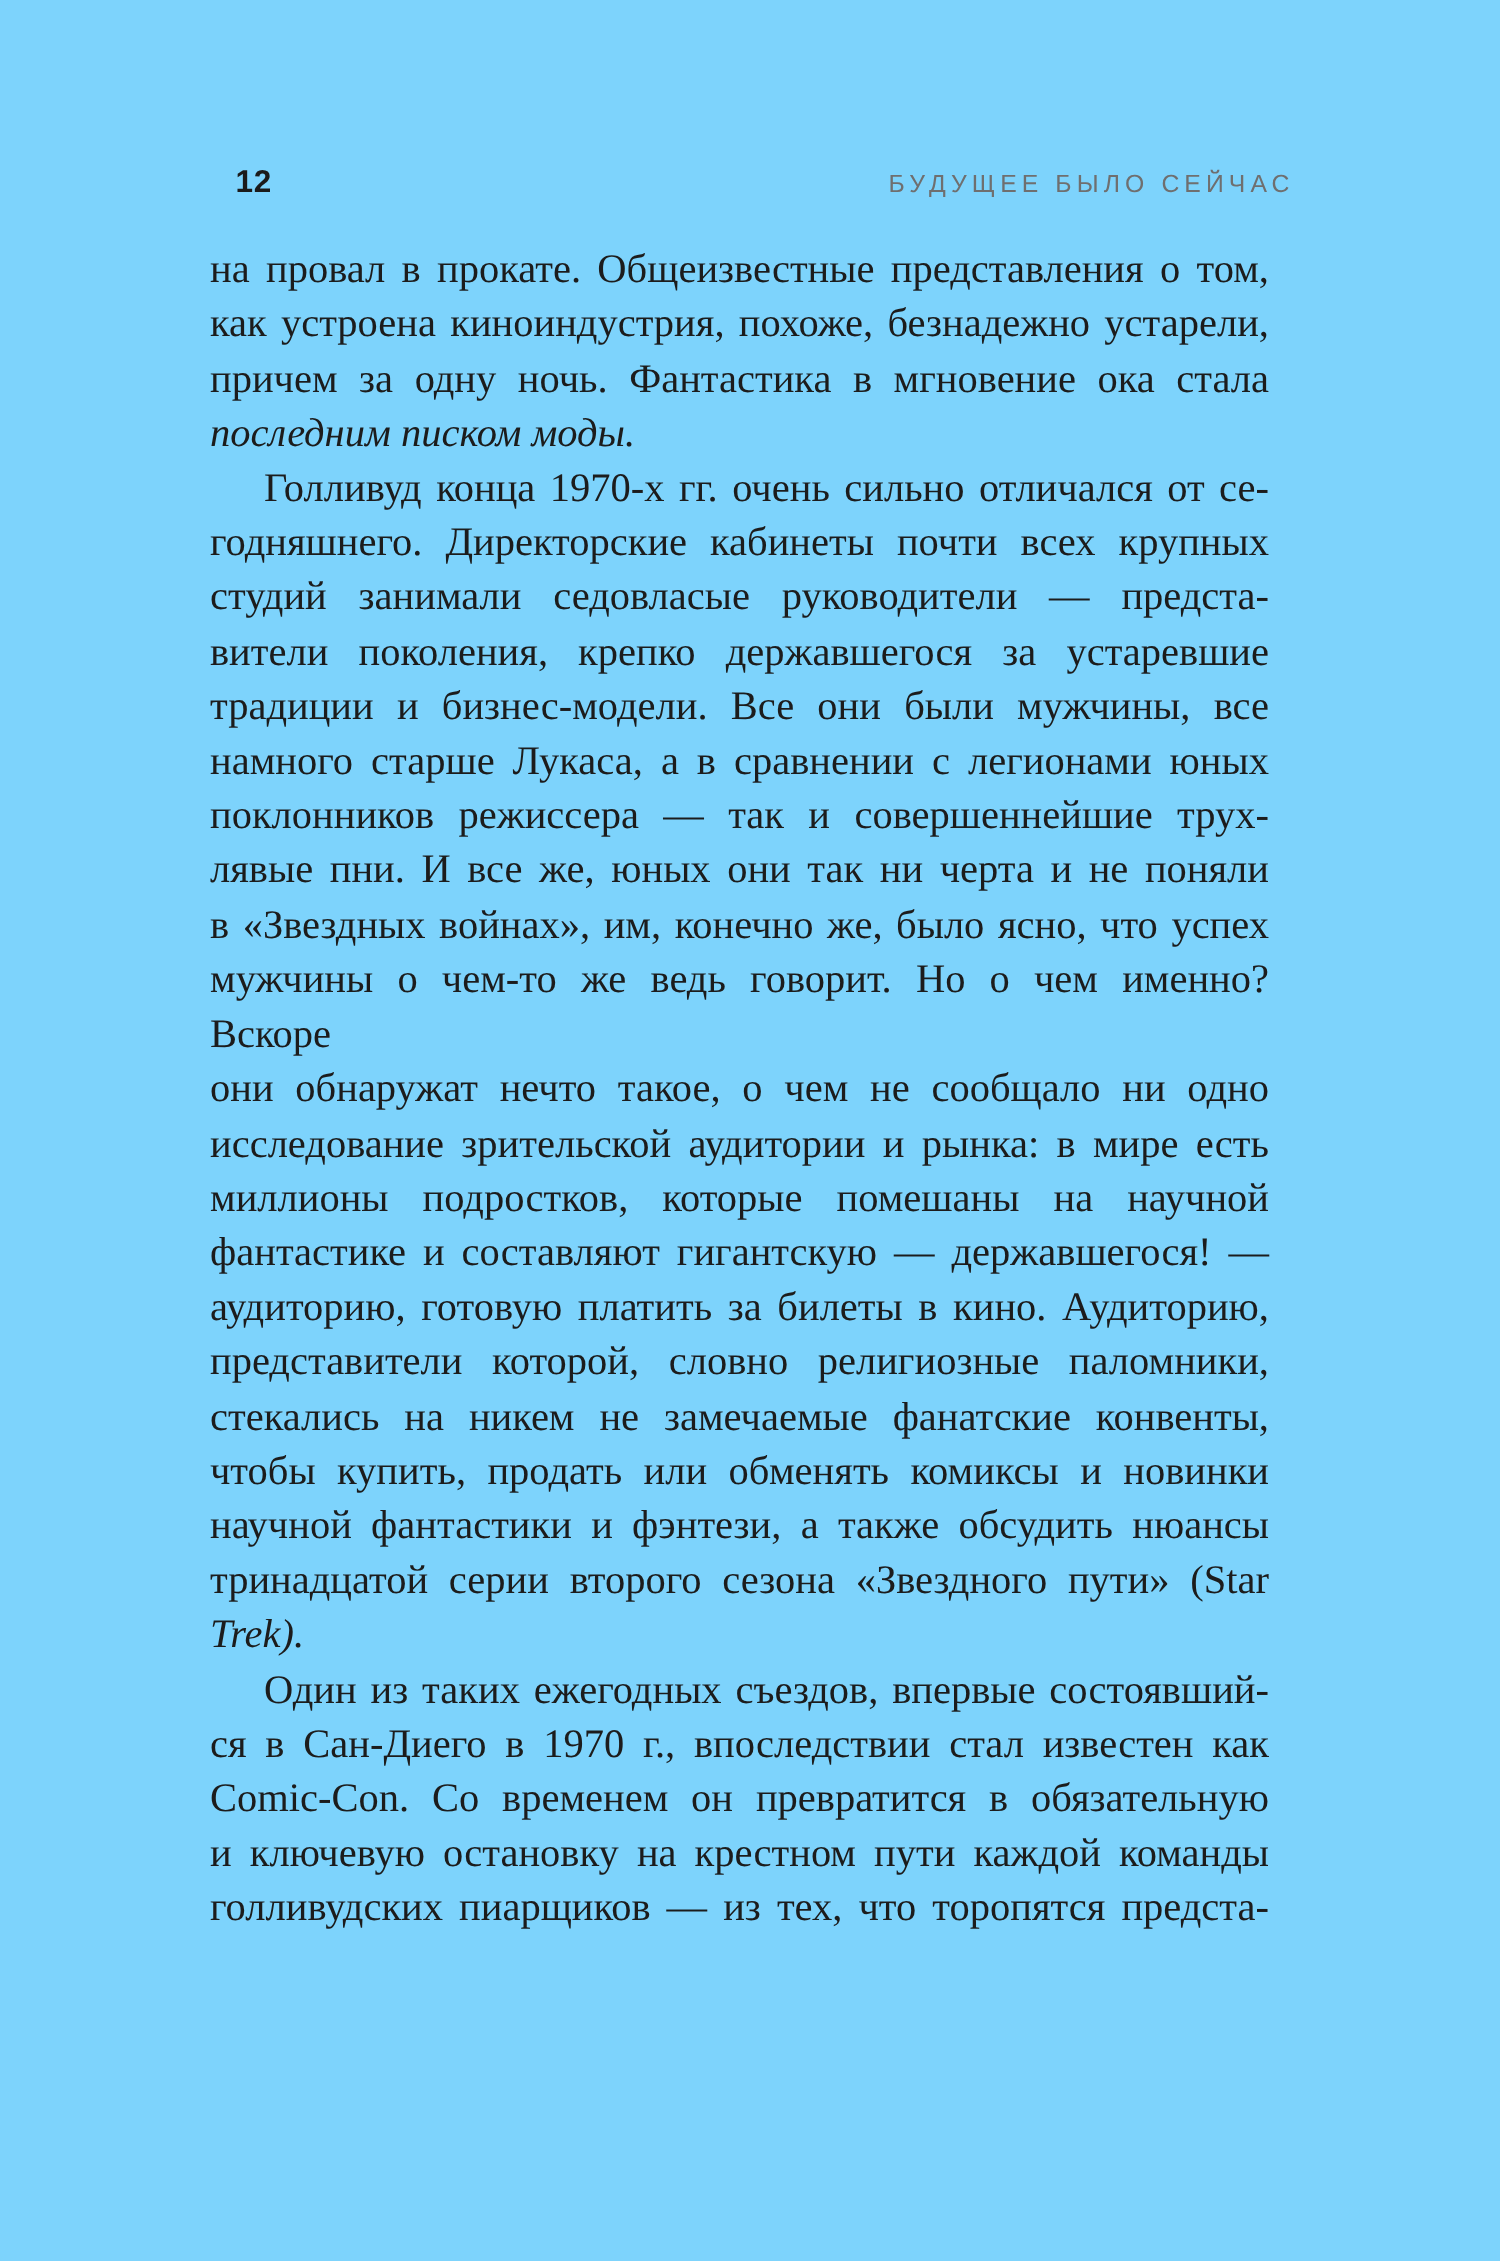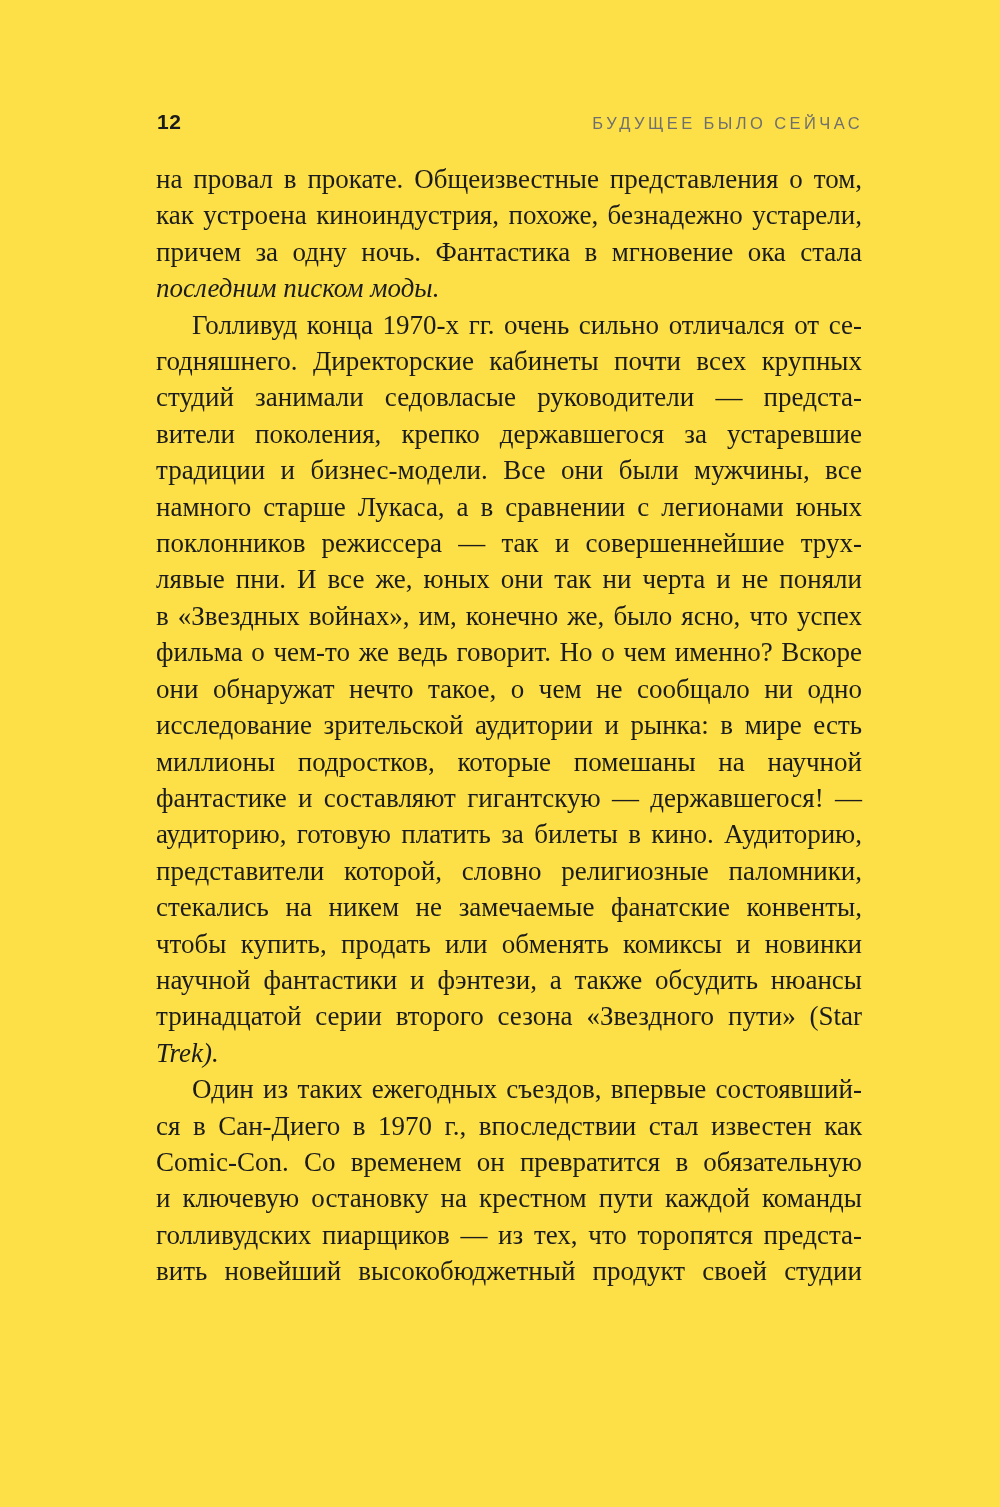--- a/index.html
+++ b/index.html
@@ -5,21 +5,21 @@
 <style>
   html, body {
     margin: 0;
     padding: 0;
     background: #ffffff;
   }
   .page {
     position: relative;
     width: 1000px;
     height: 1507px;
-    background: #fde047;
+    background: #7dd3fc;
     overflow: hidden;
     font-family: "Liberation Serif", "DejaVu Serif", serif;
   }
   .running-header {
     position: absolute;
     left: 157px;
     top: 110px;
     width: 706px;
     display: flex;
     justify-content: space-between;
@@ -34,21 +34,21 @@
   }
   .running-title {
     font-size: 16.5px;
     font-weight: 400;
     color: #6f6f6f;
     letter-spacing: 3.4px;
     white-space: nowrap;
   }
   .text-block {
     position: absolute;
-    left: 156px;
+    left: 140px;
     top: 161px;
     width: 706px;
     color: #1c1c1c;
     font-size: 27px;
     line-height: 36.4px;
   }
   .paragraph { margin: 0; }
   .line {
     text-align: justify;
     text-align-last: justify;
@@ -83,35 +83,34 @@
       <div class="paragraph">
         <div class="line indent">Голливуд конца 1970-х гг. очень сильно отличался от се-</div>
         <div class="line">годняшнего. Директорские кабинеты почти всех крупных</div>
         <div class="line">студий занимали седовласые руководители — предста-</div>
         <div class="line">вители поколения, крепко державшегося за устаревшие</div>
         <div class="line">традиции и бизнес-модели. Все они были мужчины, все</div>
         <div class="line">намного старше Лукаса, а в сравнении с легионами юных</div>
         <div class="line">поклонников режиссера — так и совершеннейшие трух-</div>
         <div class="line">лявые пни. И все же, юных они так ни черта и не поняли</div>
         <div class="line">в «Звездных войнах», им, конечно же, было ясно, что успех</div>
-        <div class="line"><span>фильма </span><span class="italic">о чем-то же ведь</span><span> говорит. Но о чем именно? Вскоре</span></div>
+        <div class="line"><span>мужчины </span><span class="italic">о чем-то же ведь</span><span> говорит. Но о чем именно? Вскоре</span></div>
         <div class="line">они обнаружат нечто такое, о чем не сообщало ни одно</div>
         <div class="line">исследование зрительской аудитории и рынка: в мире есть</div>
         <div class="line">миллионы подростков, которые помешаны на научной</div>
         <div class="line">фантастике и составляют гигантскую — державшегося! —</div>
         <div class="line">аудиторию, готовую платить за билеты в кино. Аудиторию,</div>
         <div class="line">представители которой, словно религиозные паломники,</div>
         <div class="line">стекались на никем не замечаемые фанатские конвенты,</div>
         <div class="line">чтобы купить, продать или обменять комиксы и новинки</div>
         <div class="line">научной фантастики и фэнтези, а также обсудить нюансы</div>
         <div class="line">тринадцатой серии второго сезона «Звездного пути» (Star</div>
         <div class="line left-last">Trek).</div>
       </div>
       <div class="paragraph">
         <div class="line indent">Один из таких ежегодных съездов, впервые состоявший-</div>
         <div class="line">ся в Сан-Диего в 1970 г., впоследствии стал известен как</div>
         <div class="line">Comic-Con. Со временем он превратится в обязательную</div>
         <div class="line">и ключевую остановку на крестном пути каждой команды</div>
         <div class="line">голливудских пиарщиков — из тех, что торопятся предста-</div>
-        <div class="line">вить новейший высокобюджетный продукт своей студии</div>
       </div>
     </div>
 </div>
 
 </body></html>

